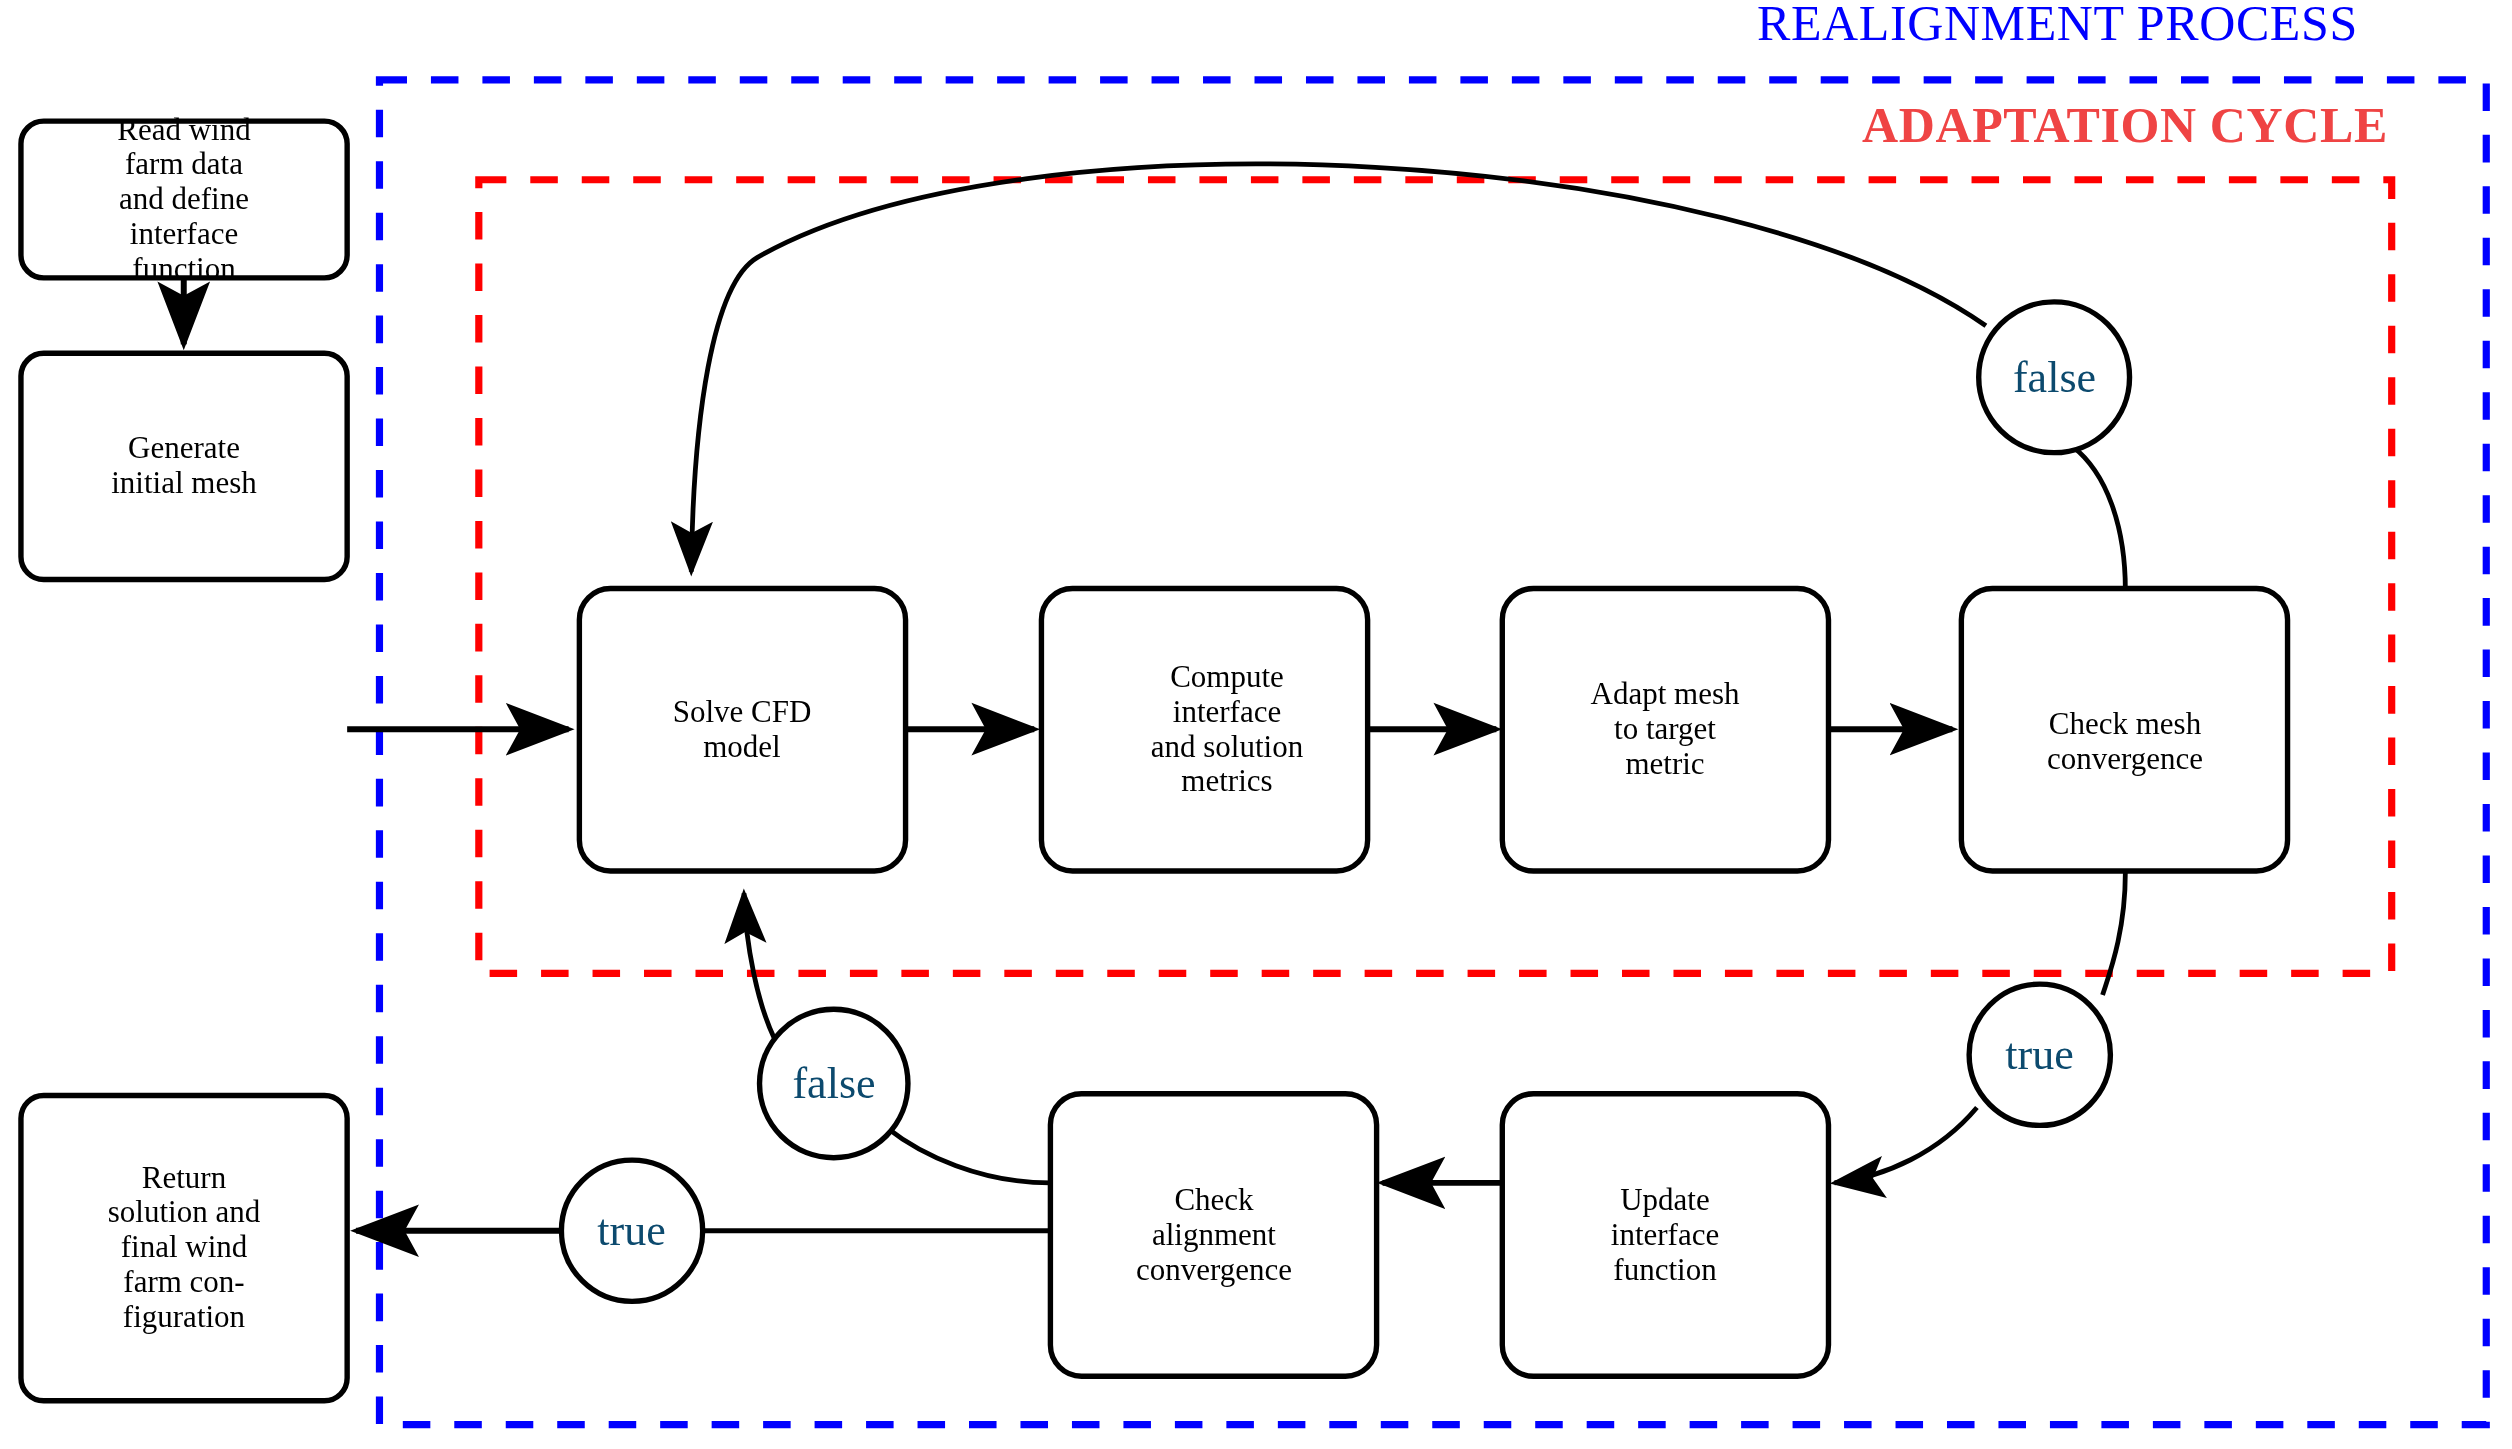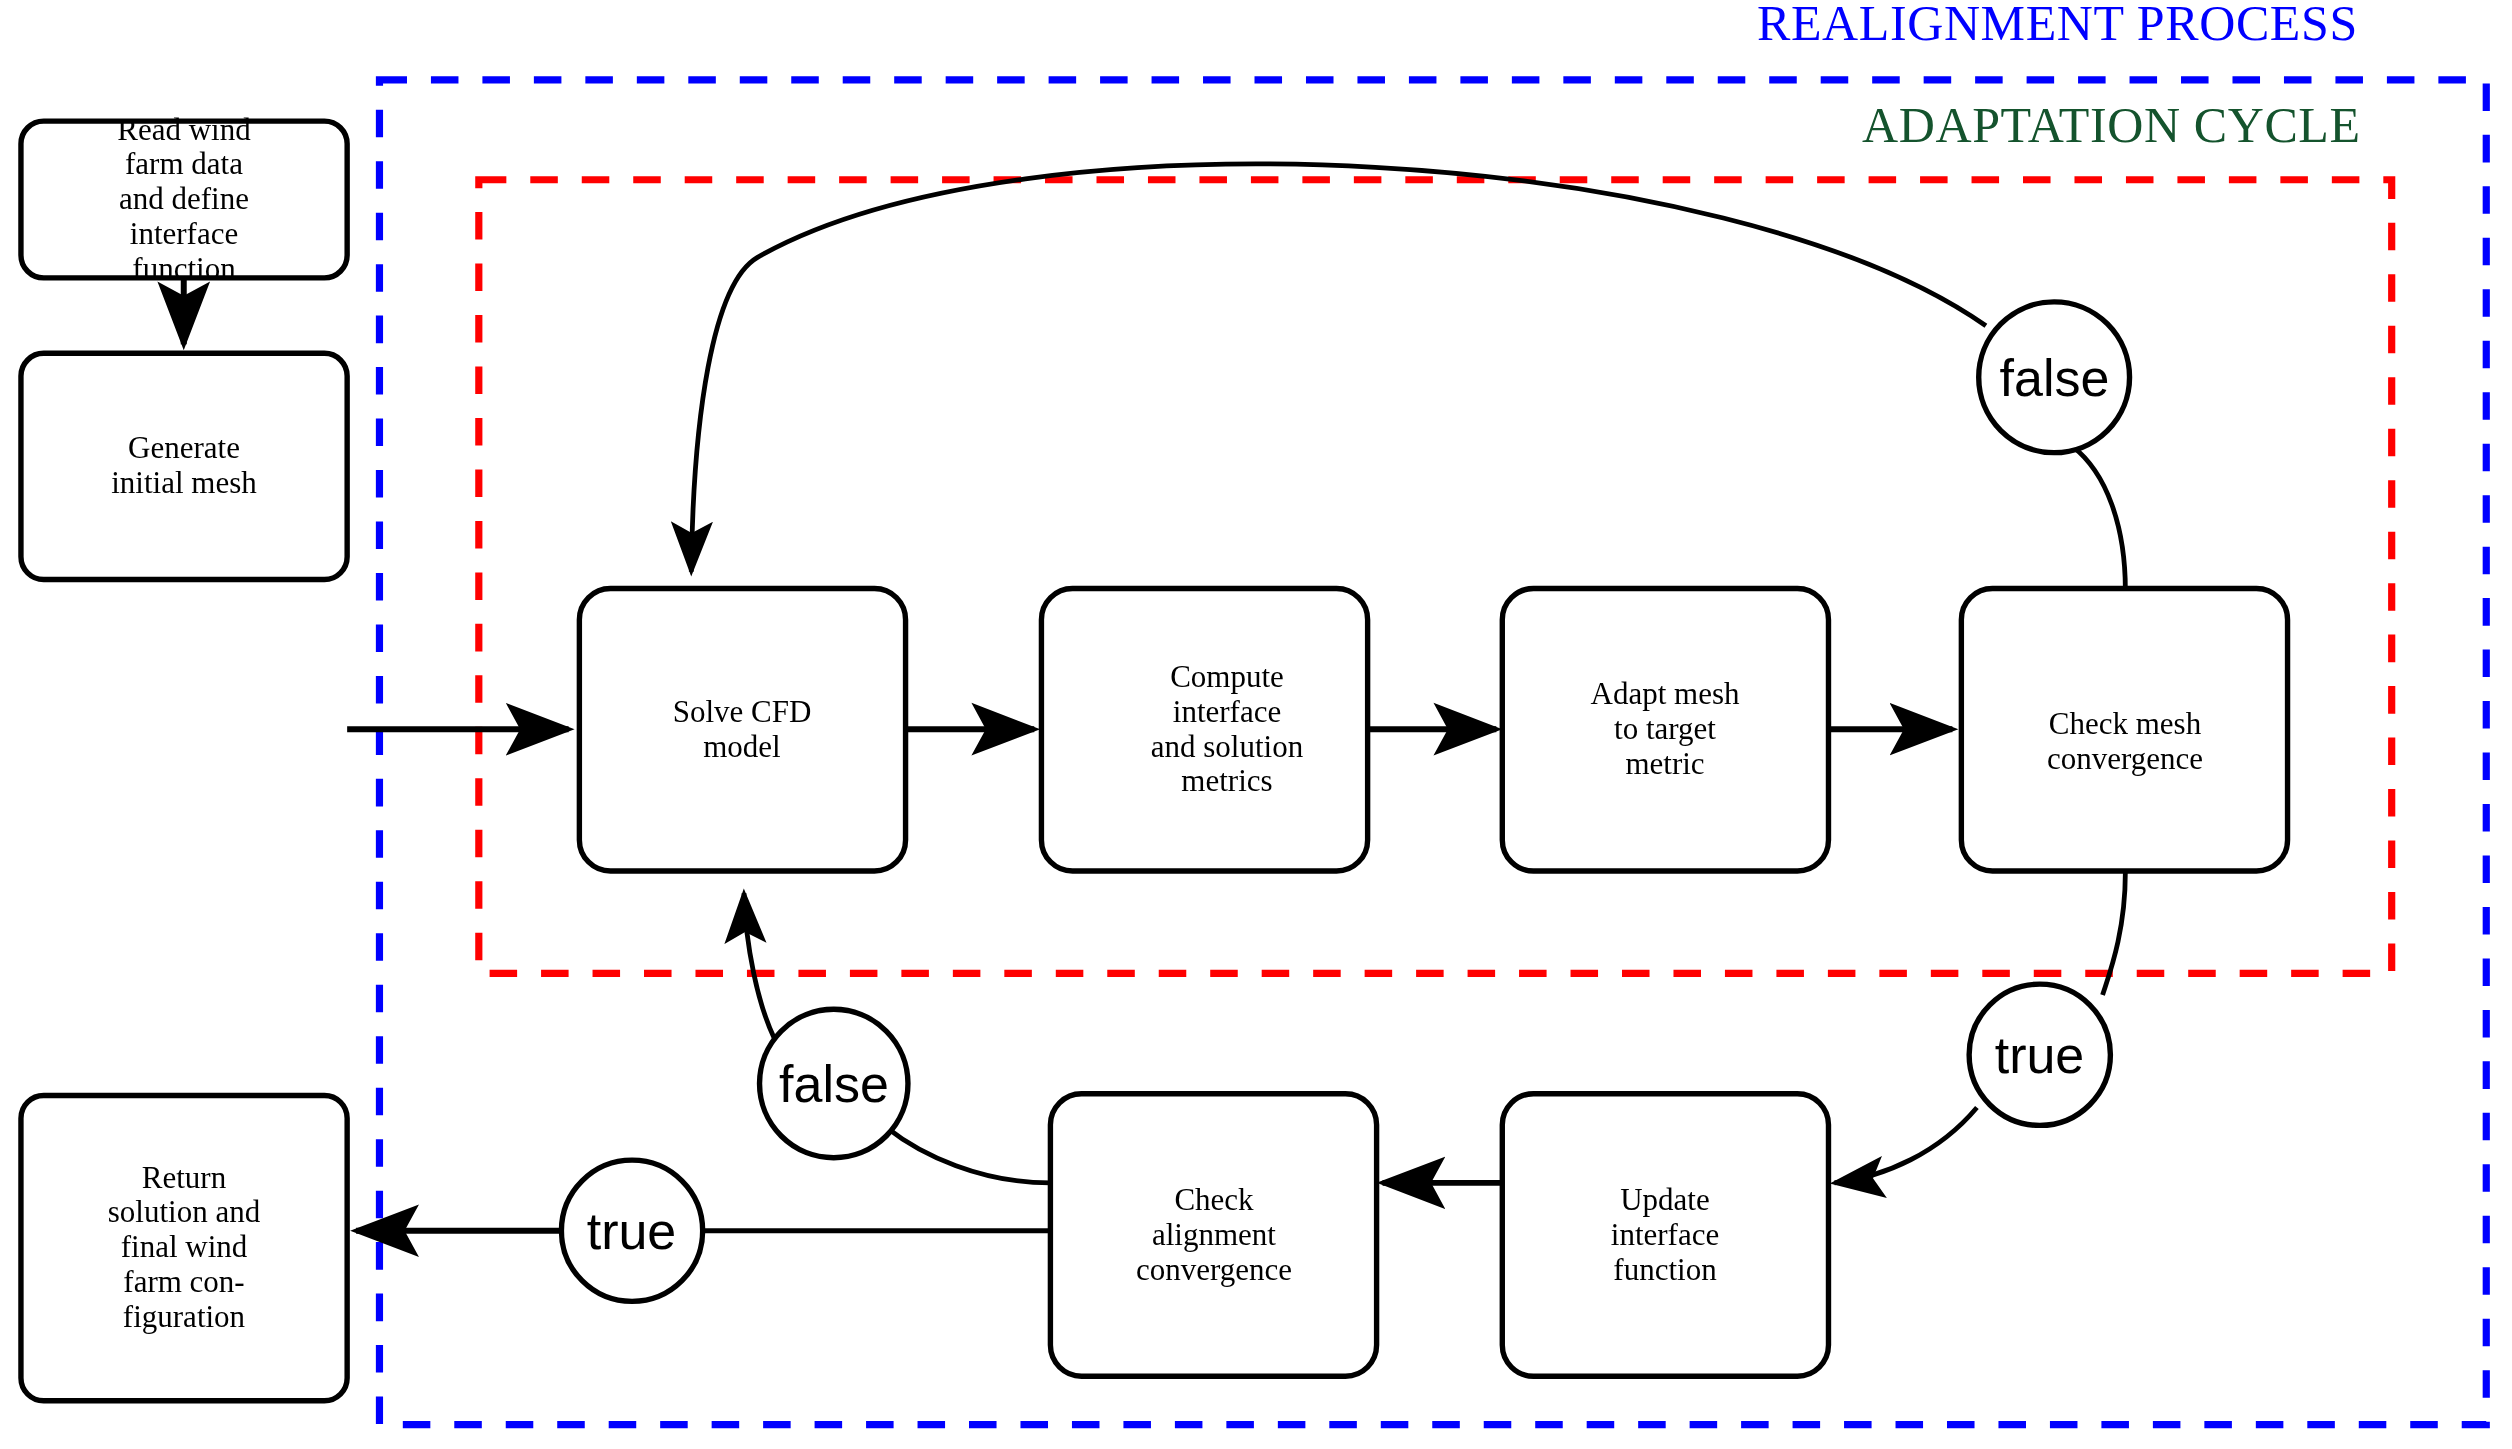--- a/index.html
+++ b/index.html
@@ -67,33 +67,33 @@
     line-height: 1.12;
     color: #000000;
     pointer-events: none;
     white-space: pre-line;
   }
   .cond-text {
     position: absolute;
     display: flex;
     align-items: center;
     justify-content: center;
-    font-family: Liberation Sans, sans-serif;
-    font-size: 52px;
-    color: #000000;
+    font-family: Liberation Serif, serif;
+    font-size: 44px;
+    color: #0c4a6e;
   }
   .group-label {
     position: absolute;
     font-family: "Liberation Serif", "DejaVu Serif", serif;
     font-size: 50px;
     letter-spacing: 0.6px;
     white-space: nowrap;
   }
   .label-blue { color: #0000ff; }
-  .label-red  { color: #14532d; }
+  .label-red  { color: #ef4444; font-weight: bold; }
 </style>
 </head>
 <body>
 
 <div id="canvas">
 
   <svg class="layer" viewBox="0 0 4197 2422">
     <defs>
       <marker id="arrowhead" markerWidth="13" markerHeight="13" refX="10.5" refY="5" orient="auto" markerUnits="strokeWidth">
         <path d="M0,0.6 L11.5,5 L0,9.4 L2.4,5 Z" fill="#000000"></path>

